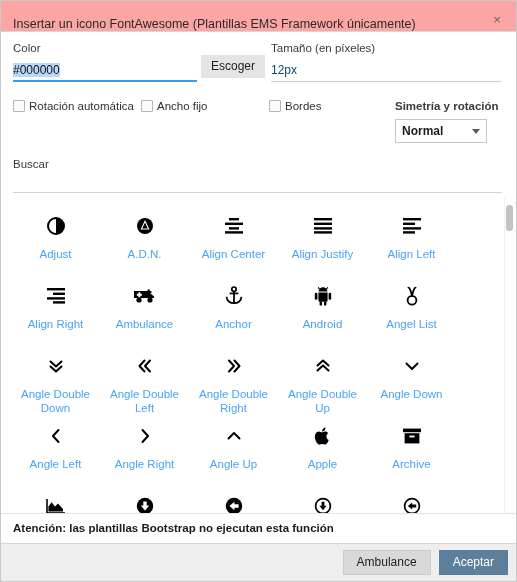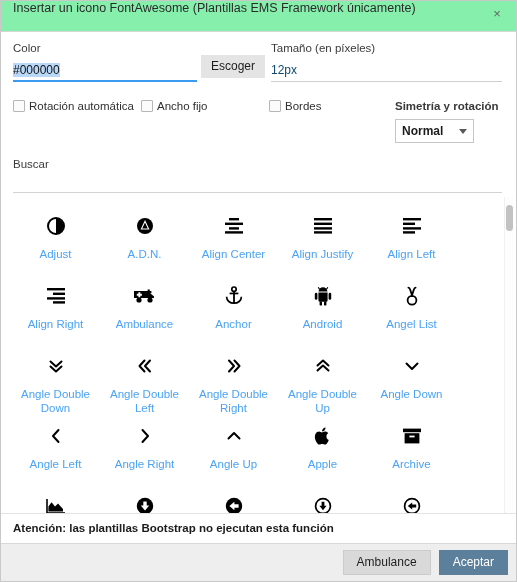--- a/index.html
+++ b/index.html
@@ -24,24 +24,24 @@
     flex-direction: column;
     background: #ffffff;
     border: 1px solid #c9c9c9;
     position: relative;
   }
 
   
   .titlebar {
     height: 31px;
     flex: 0 0 31px;
-    background: #86efac;
+    background: #fca5a5;
     border-bottom: 1px solid #d7d7d7;
     display: flex;
-    align-items: flex-start;
+    align-items: flex-end;
     padding: 0 6px 0 12px;
     box-sizing: border-box;
   }
   .titlebar-text {
     font-size: 12.5px;
     color: #2b2b2b;
     flex: 1 1 auto;
     white-space: nowrap;
     overflow: hidden;
   }
@@ -156,21 +156,21 @@
   .sym-label {
     font-size: 11.5px;
     color: #3a3a3a;
     margin-bottom: 7px;
     white-space: nowrap;
   }
   .select-box {
     border: 1px solid #c6c6c6;
     background: #ffffff;
     height: 24px;
-    width: 79px;
+    width: 92px;
     display: flex;
     align-items: center;
     padding: 0 6px;
     box-sizing: border-box;
     font-size: 12px;
     color: #1c1c1c;
     cursor: pointer;
   }
   .select-box .val { flex: 1 1 auto; }
   .caret {

